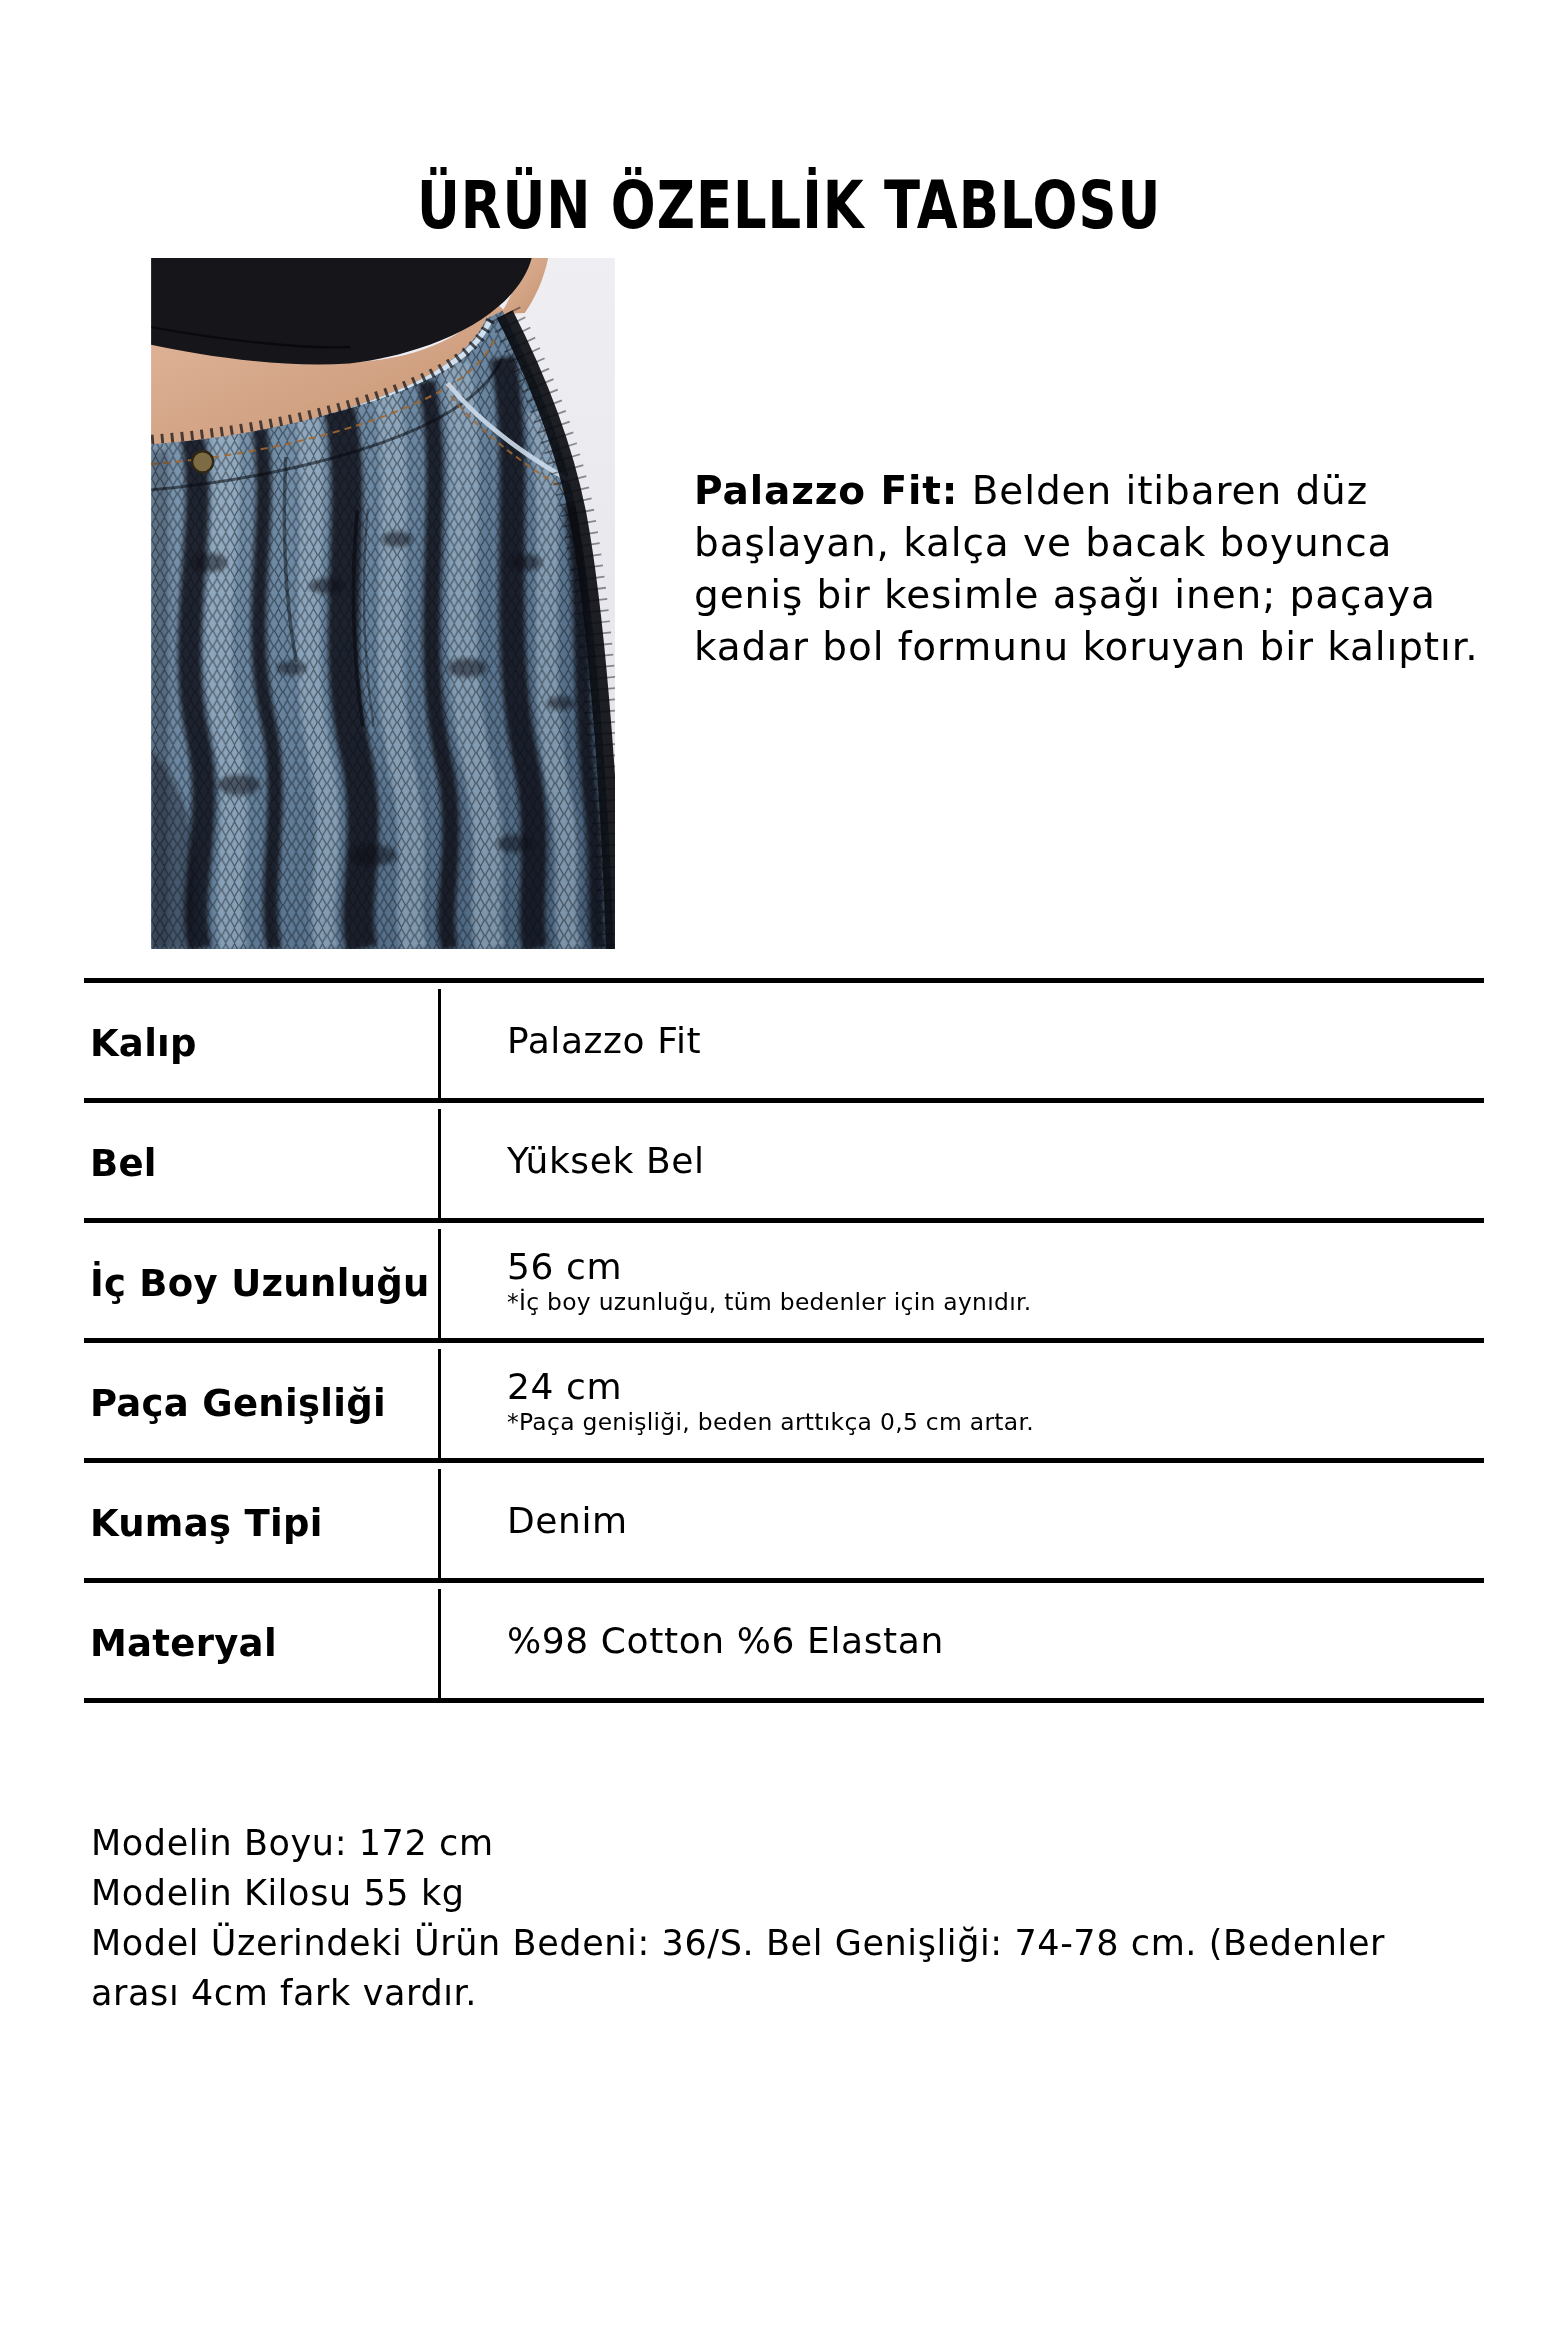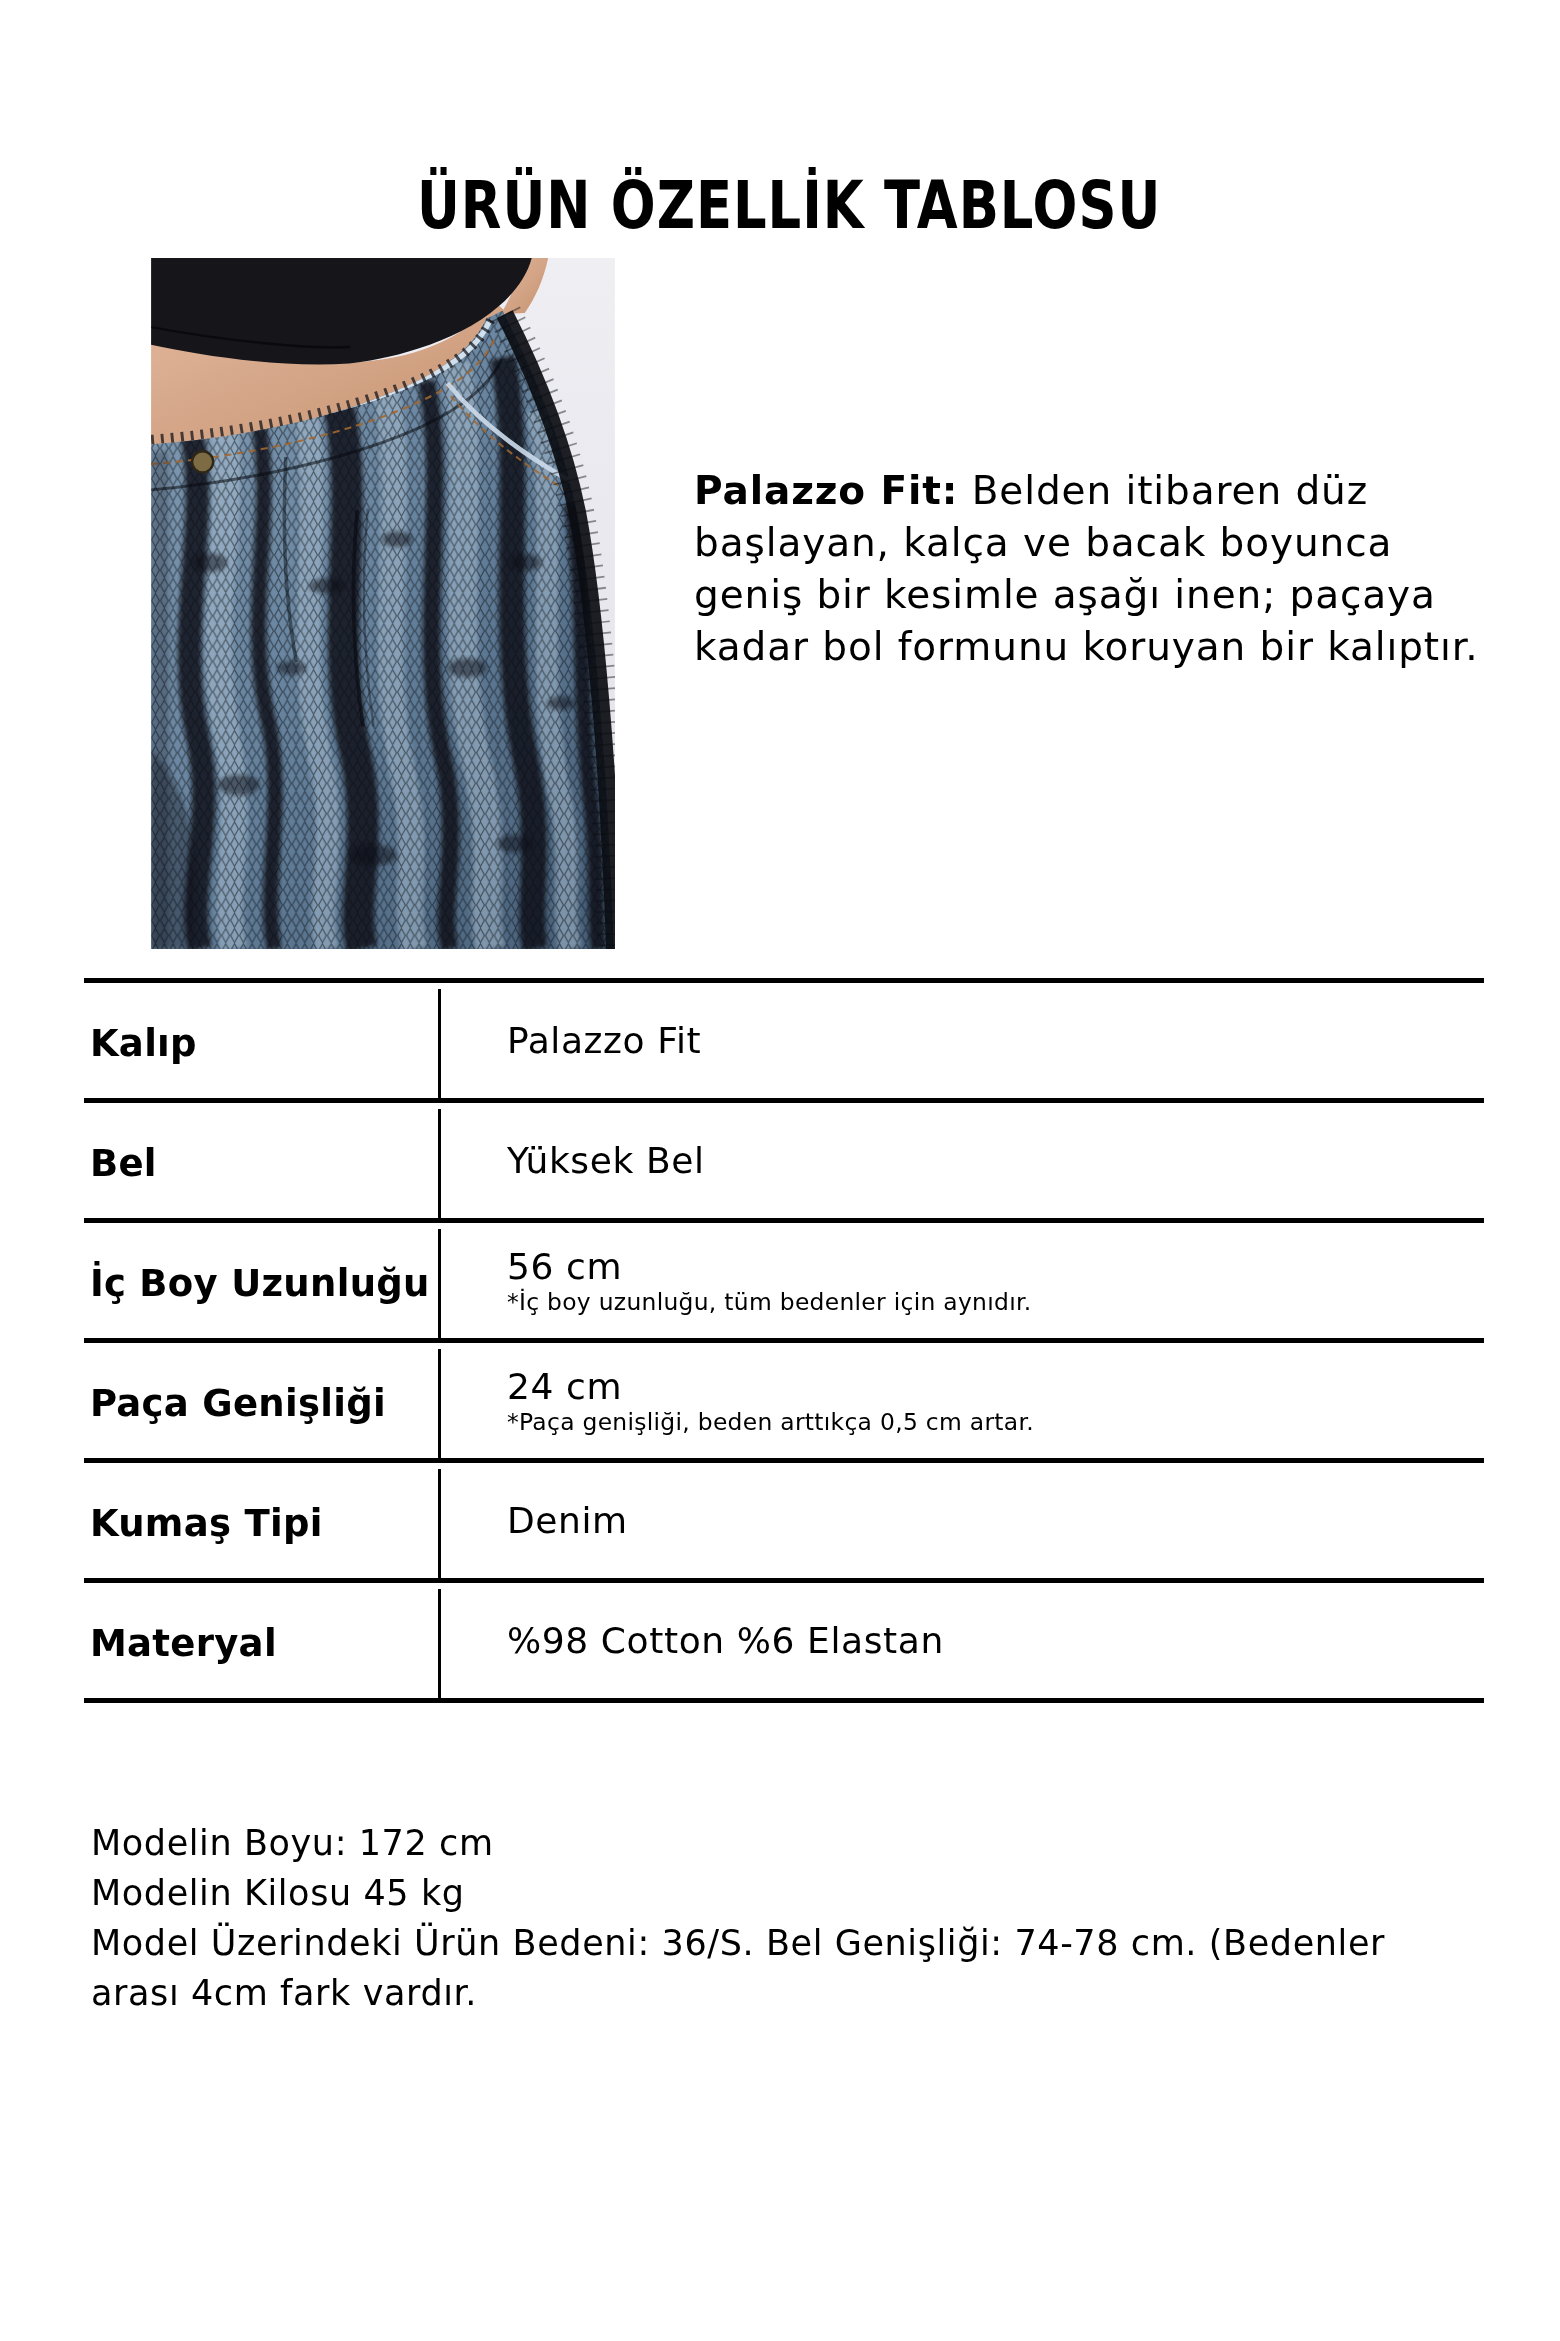--- a/index.html
+++ b/index.html
@@ -197,19 +197,19 @@
     <div class="spec-row">
       <div class="spec-label">Materyal</div>
       <div class="spec-value">
           <span>%98 Cotton %6 Elastan</span>
         </div>
     </div>
   </div>
 
   <div class="footer">
     <div>Modelin Boyu: 172 cm</div>
-    <div>Modelin Kilosu 45 kg</div>
+    <div>Modelin Kilosu 55 kg</div>
     <div>Model Üzerindeki Ürün Bedeni: 36/S. Bel Genişliği: 74-78 cm. (Bedenler</div>
     <div>arası 4cm fark vardır.</div>
   </div>
 
 </div>
 
 
 </body></html>

